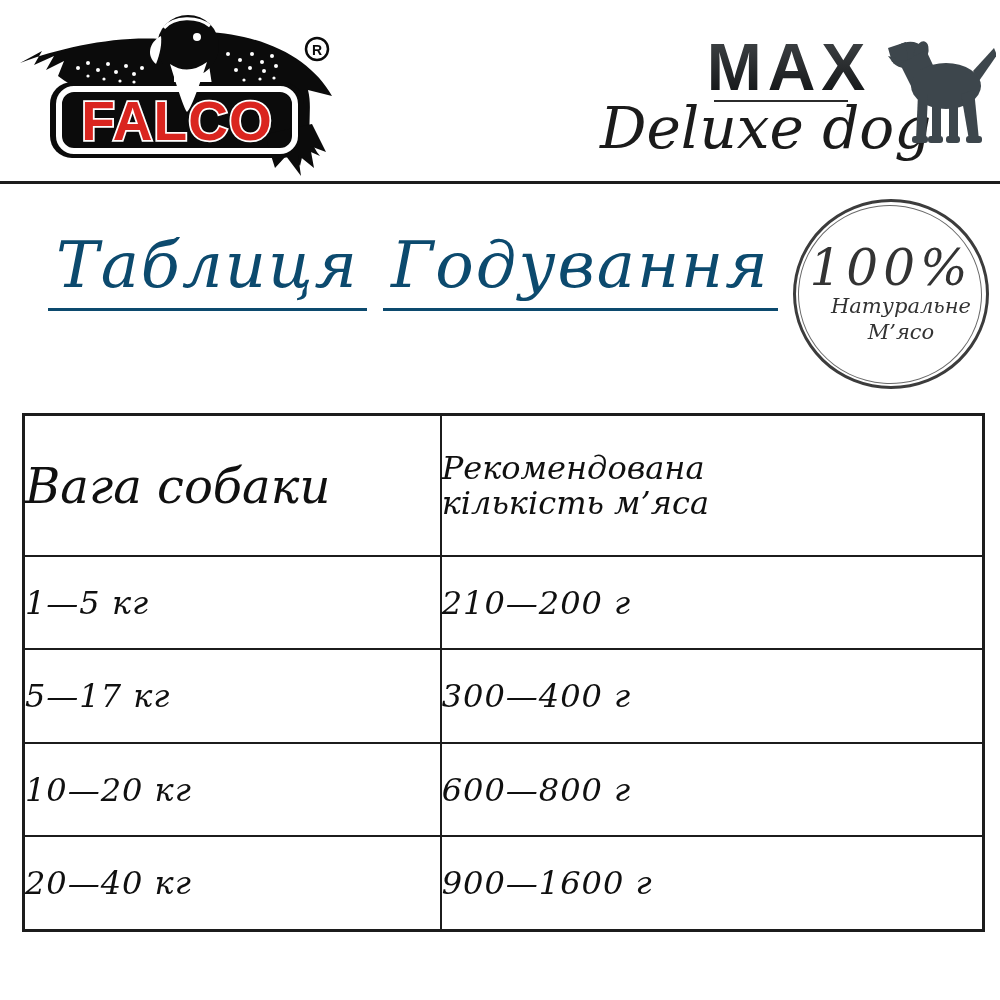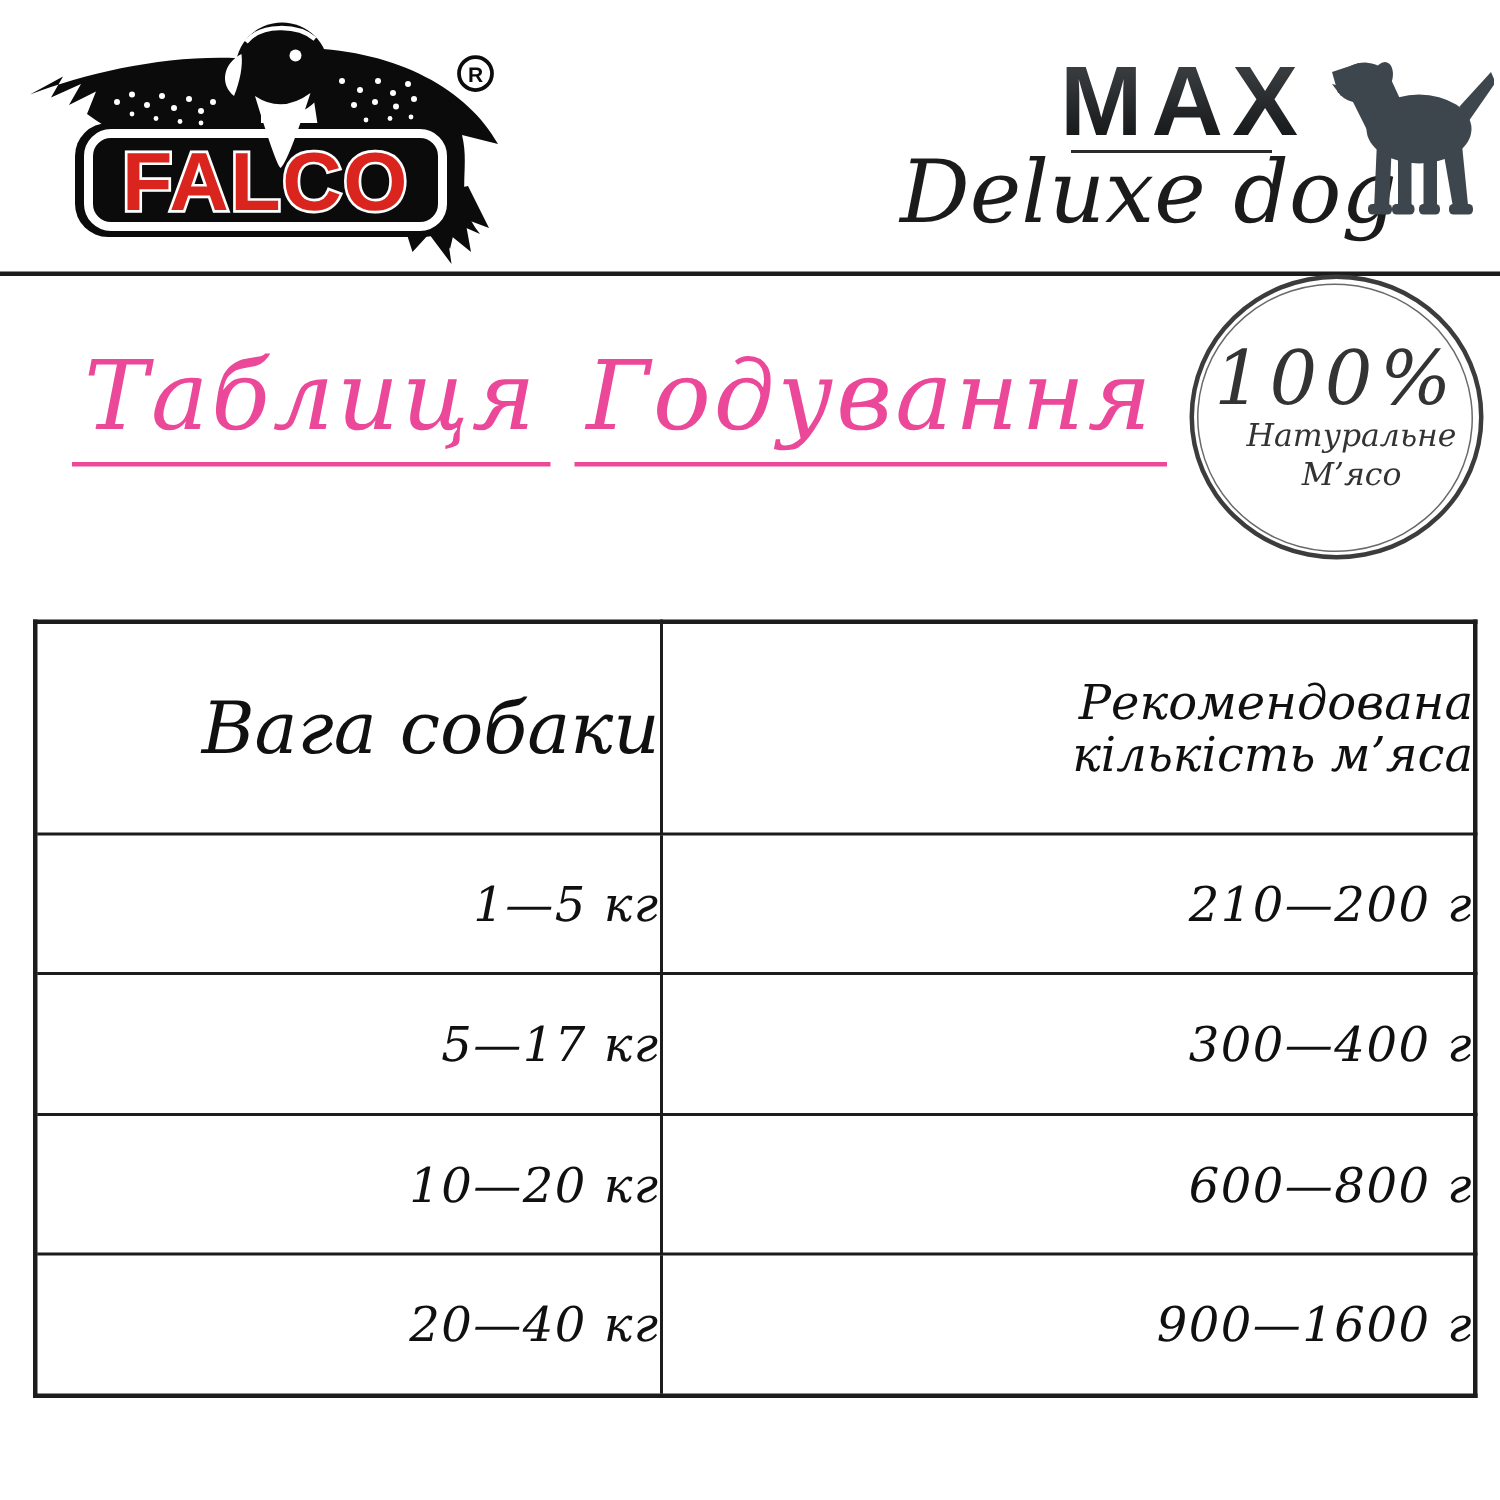--- a/index.html
+++ b/index.html
@@ -17,38 +17,38 @@
     position:absolute;left:40px;top:230px;width:740px;
     text-align:center;font-style:italic;font-size:64px;line-height:1.1;
     letter-spacing:2px;white-space:nowrap;
   }
   .feed-title .word{
     display:inline-block;border-bottom:3px solid currentColor;
     padding:0 8px 8px 8px;margin:0 8px;
   }
   
   .stamp{
-    position:absolute;left:793px;top:183px;width:196px;height:190px;
+    position:absolute;left:793px;top:199px;width:196px;height:190px;
     border:3px solid #3c3c3c;border-radius:50%;
     display:flex;flex-direction:column;align-items:center;justify-content:center;
     color:#333;font-style:italic;text-align:center;box-sizing:border-box;
   }
   .stamp::before{
     content:"";position:absolute;left:2px;top:3px;right:4px;bottom:2px;
     border:1px solid #6a6a6a;border-radius:50%;transform:rotate(4deg);
   }
   .stamp .pct{font-size:50px;letter-spacing:5px;line-height:1.0;}
   .stamp .ln{font-size:21px;line-height:1.25;margin-left:20px;}
   
   .feed-table{
     position:absolute;left:22px;top:413px;width:963px;height:519px;
     border-collapse:collapse;table-layout:fixed;color:#101010;
   }
   .feed-table td{
-    border:2px solid #1c1c1c;text-align:right;vertical-align:middle;
+    border:2px solid #1c1c1c;text-align:left;vertical-align:middle;
     font-style:italic;padding:0;
   }
   .feed-table{border:3px solid #1c1c1c;}
   .col-w{width:43.2%;}
   .hdr-row td{height:99px;}
   .hdr1{font-size:48px;}
   .hdr2{font-size:32px;line-height:1.08;}
   .data-row td{height:65px;font-size:32px;letter-spacing:1px;}
 </style>
 </head>
@@ -146,21 +146,21 @@
       <polygon points="71,64 80,64 80,106 71,106"></polygon>
       <rect x="34" y="102" width="16" height="7" rx="3"></rect>
       <rect x="50" y="102" width="15" height="7" rx="3"></rect>
       <rect x="88" y="102" width="16" height="7" rx="3"></rect>
       <rect x="68" y="102" width="14" height="7" rx="3"></rect>
     </g>
   </svg>
 
   <div class="top-rule"></div>
 
-  <div class="feed-title" style="color:#ec4899;">
+  <div class="feed-title" style="color:#0c4a6e;">
     <span class="word">Таблиця</span><span class="word">Годування</span>
   </div>
 
   <div class="stamp">
     <div class="pct">100%</div>
     <div class="ln">Натуральне</div>
     <div class="ln">М’ясо</div>
   </div>
 
   <table class="feed-table">

